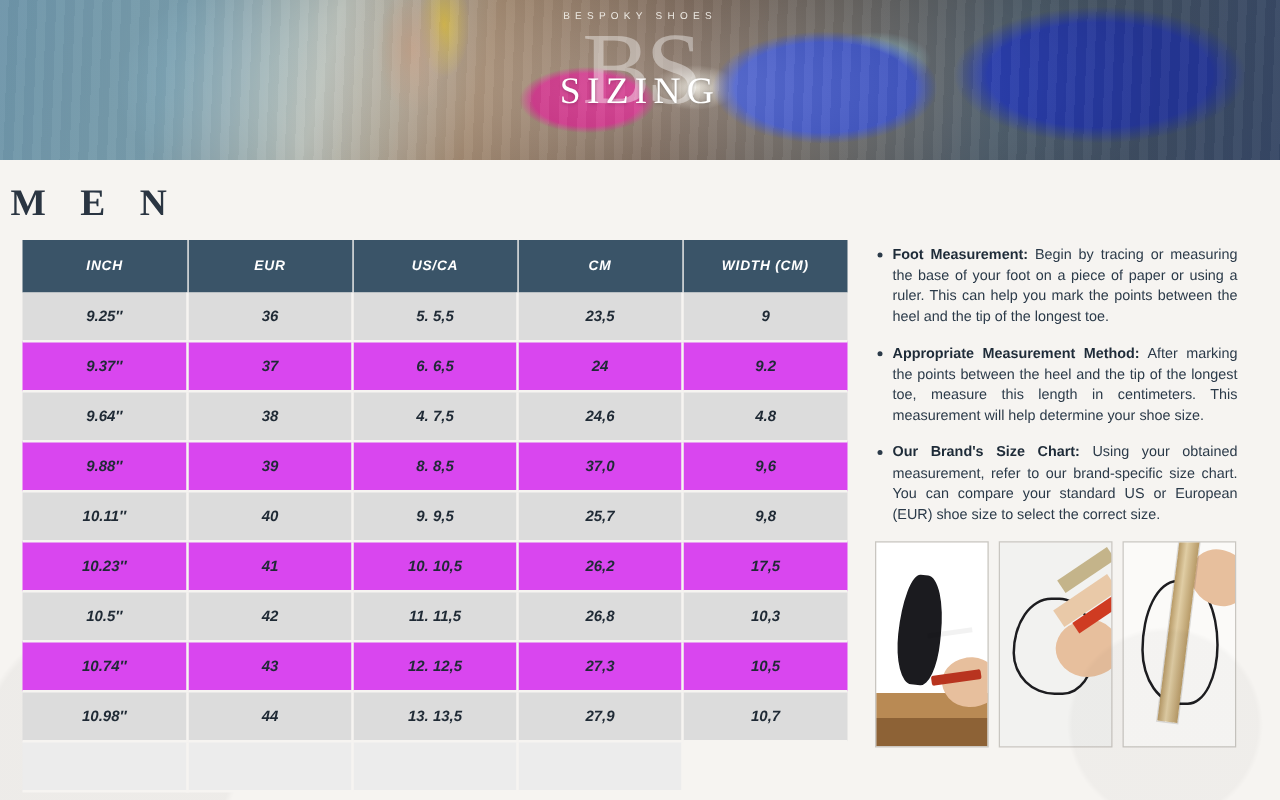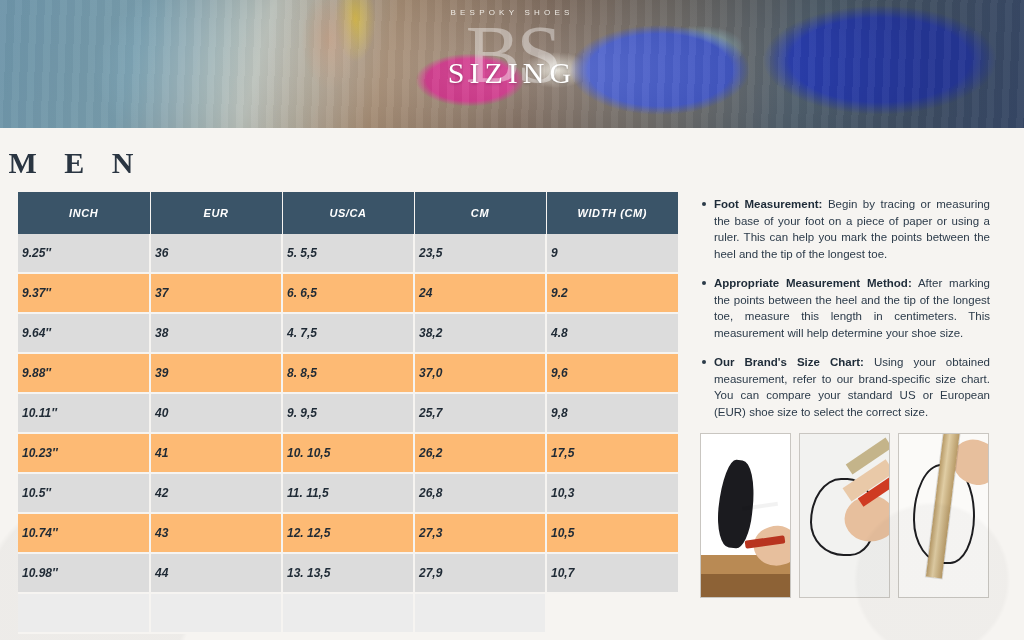--- a/index.html
+++ b/index.html
@@ -146,28 +146,28 @@
     letter-spacing: .6px;
     padding: 15px 4px;
     border-right: 1px solid #f6f4f1;
     text-align: center;
   }
   thead th:last-child { border-right: none; }
   tbody td {
     font-size: 12px;
     font-weight: 700;
     color: #1f2a35;
-    text-align: left;
+    text-align: center;
     padding: 12px 4px;
     border-right: 2px solid #f6f4f1;
     border-bottom: 2px solid #f6f4f1;
   }
   tbody td:last-child { border-right: none; }
   tbody tr.odd td { background: #dcdcdc; }
-  tbody tr.even td { background: #fdba74; }
+  tbody tr.even td { background: #d946ef; }
   tbody tr.blank td { background: #ececec; height: 40px; }
   tbody tr.blank td.hidecell { background: #f6f4f1; border-right-color: #f6f4f1; }
 
   
   .notes { width: 290px; padding-top: 16px; }
   .note {
     position: relative;
     font-size: 11.5px;
     line-height: 16.5px;
     color: #2b3a49;
@@ -316,21 +316,21 @@
             <td>9.37″</td>
             <td>37</td>
             <td>6. 6,5</td>
             <td>24</td>
             <td>9.2</td>
           </tr>
           <tr class="odd">
             <td>9.64″</td>
             <td>38</td>
             <td>4. 7,5</td>
-            <td>38,2</td>
+            <td>24,6</td>
             <td>4.8</td>
           </tr>
           <tr class="even">
             <td>9.88″</td>
             <td>39</td>
             <td>8. 8,5</td>
             <td>37,0</td>
             <td>9,6</td>
           </tr>
           <tr class="odd">

